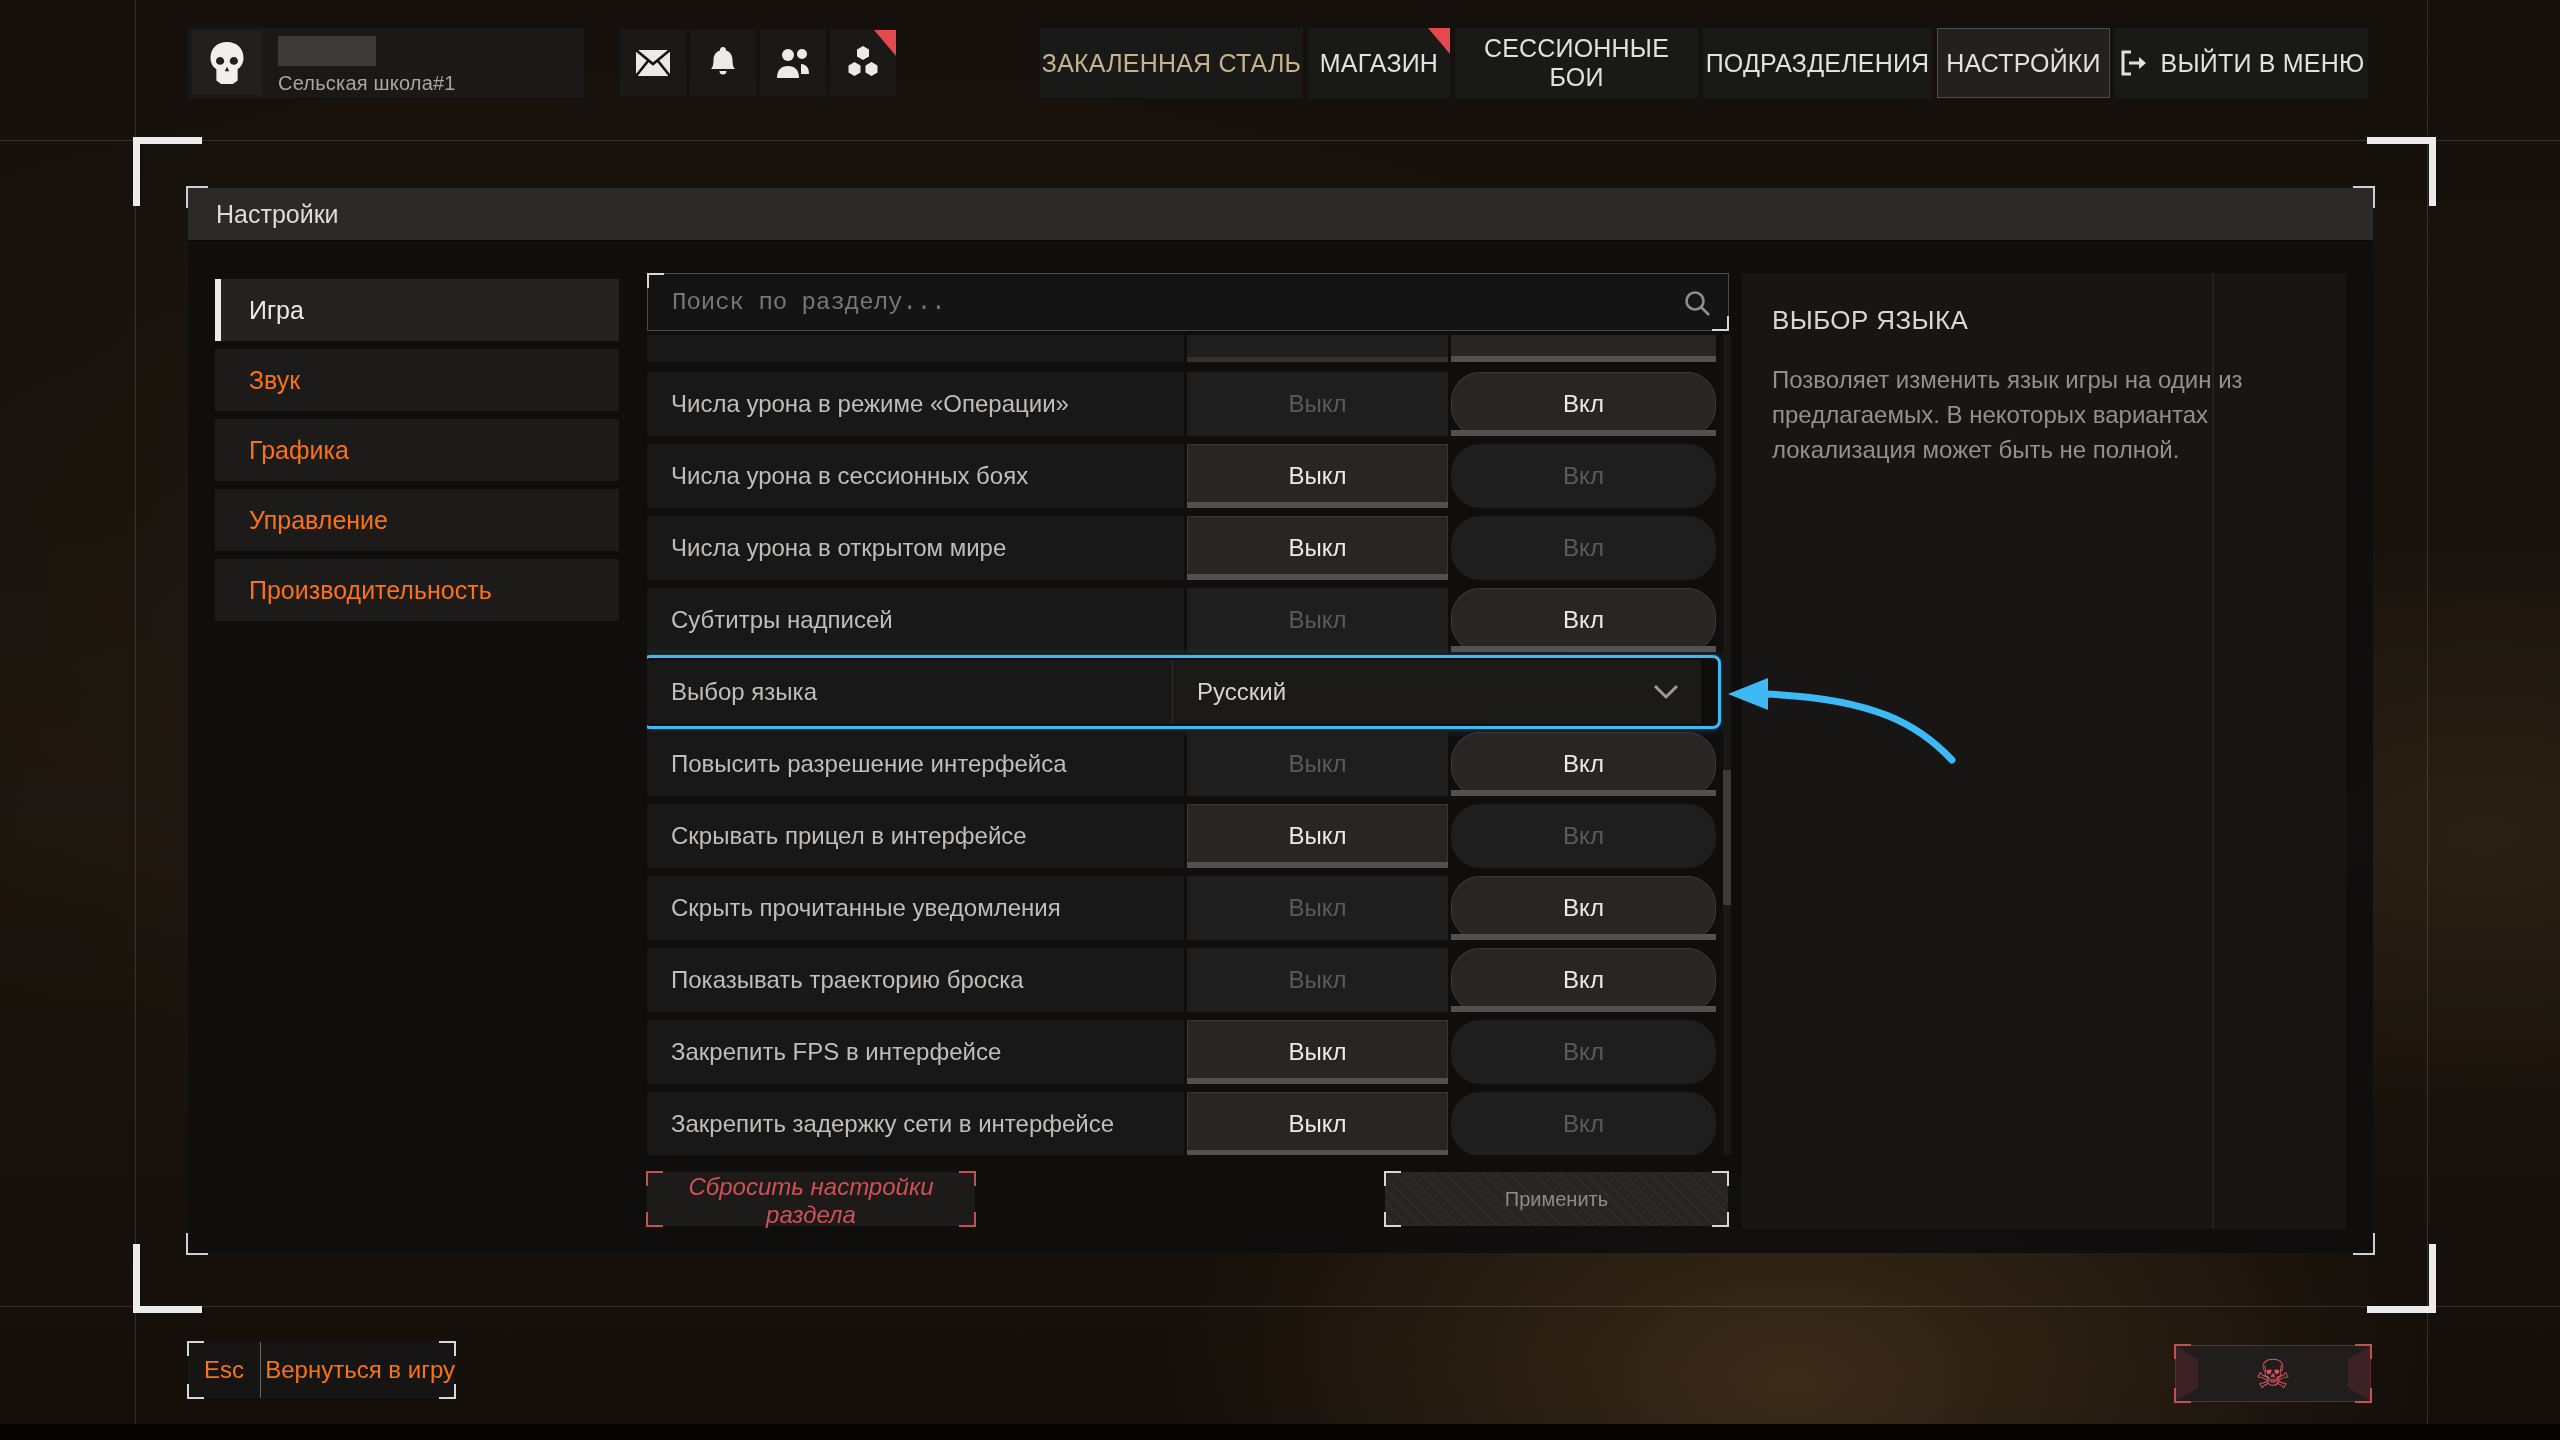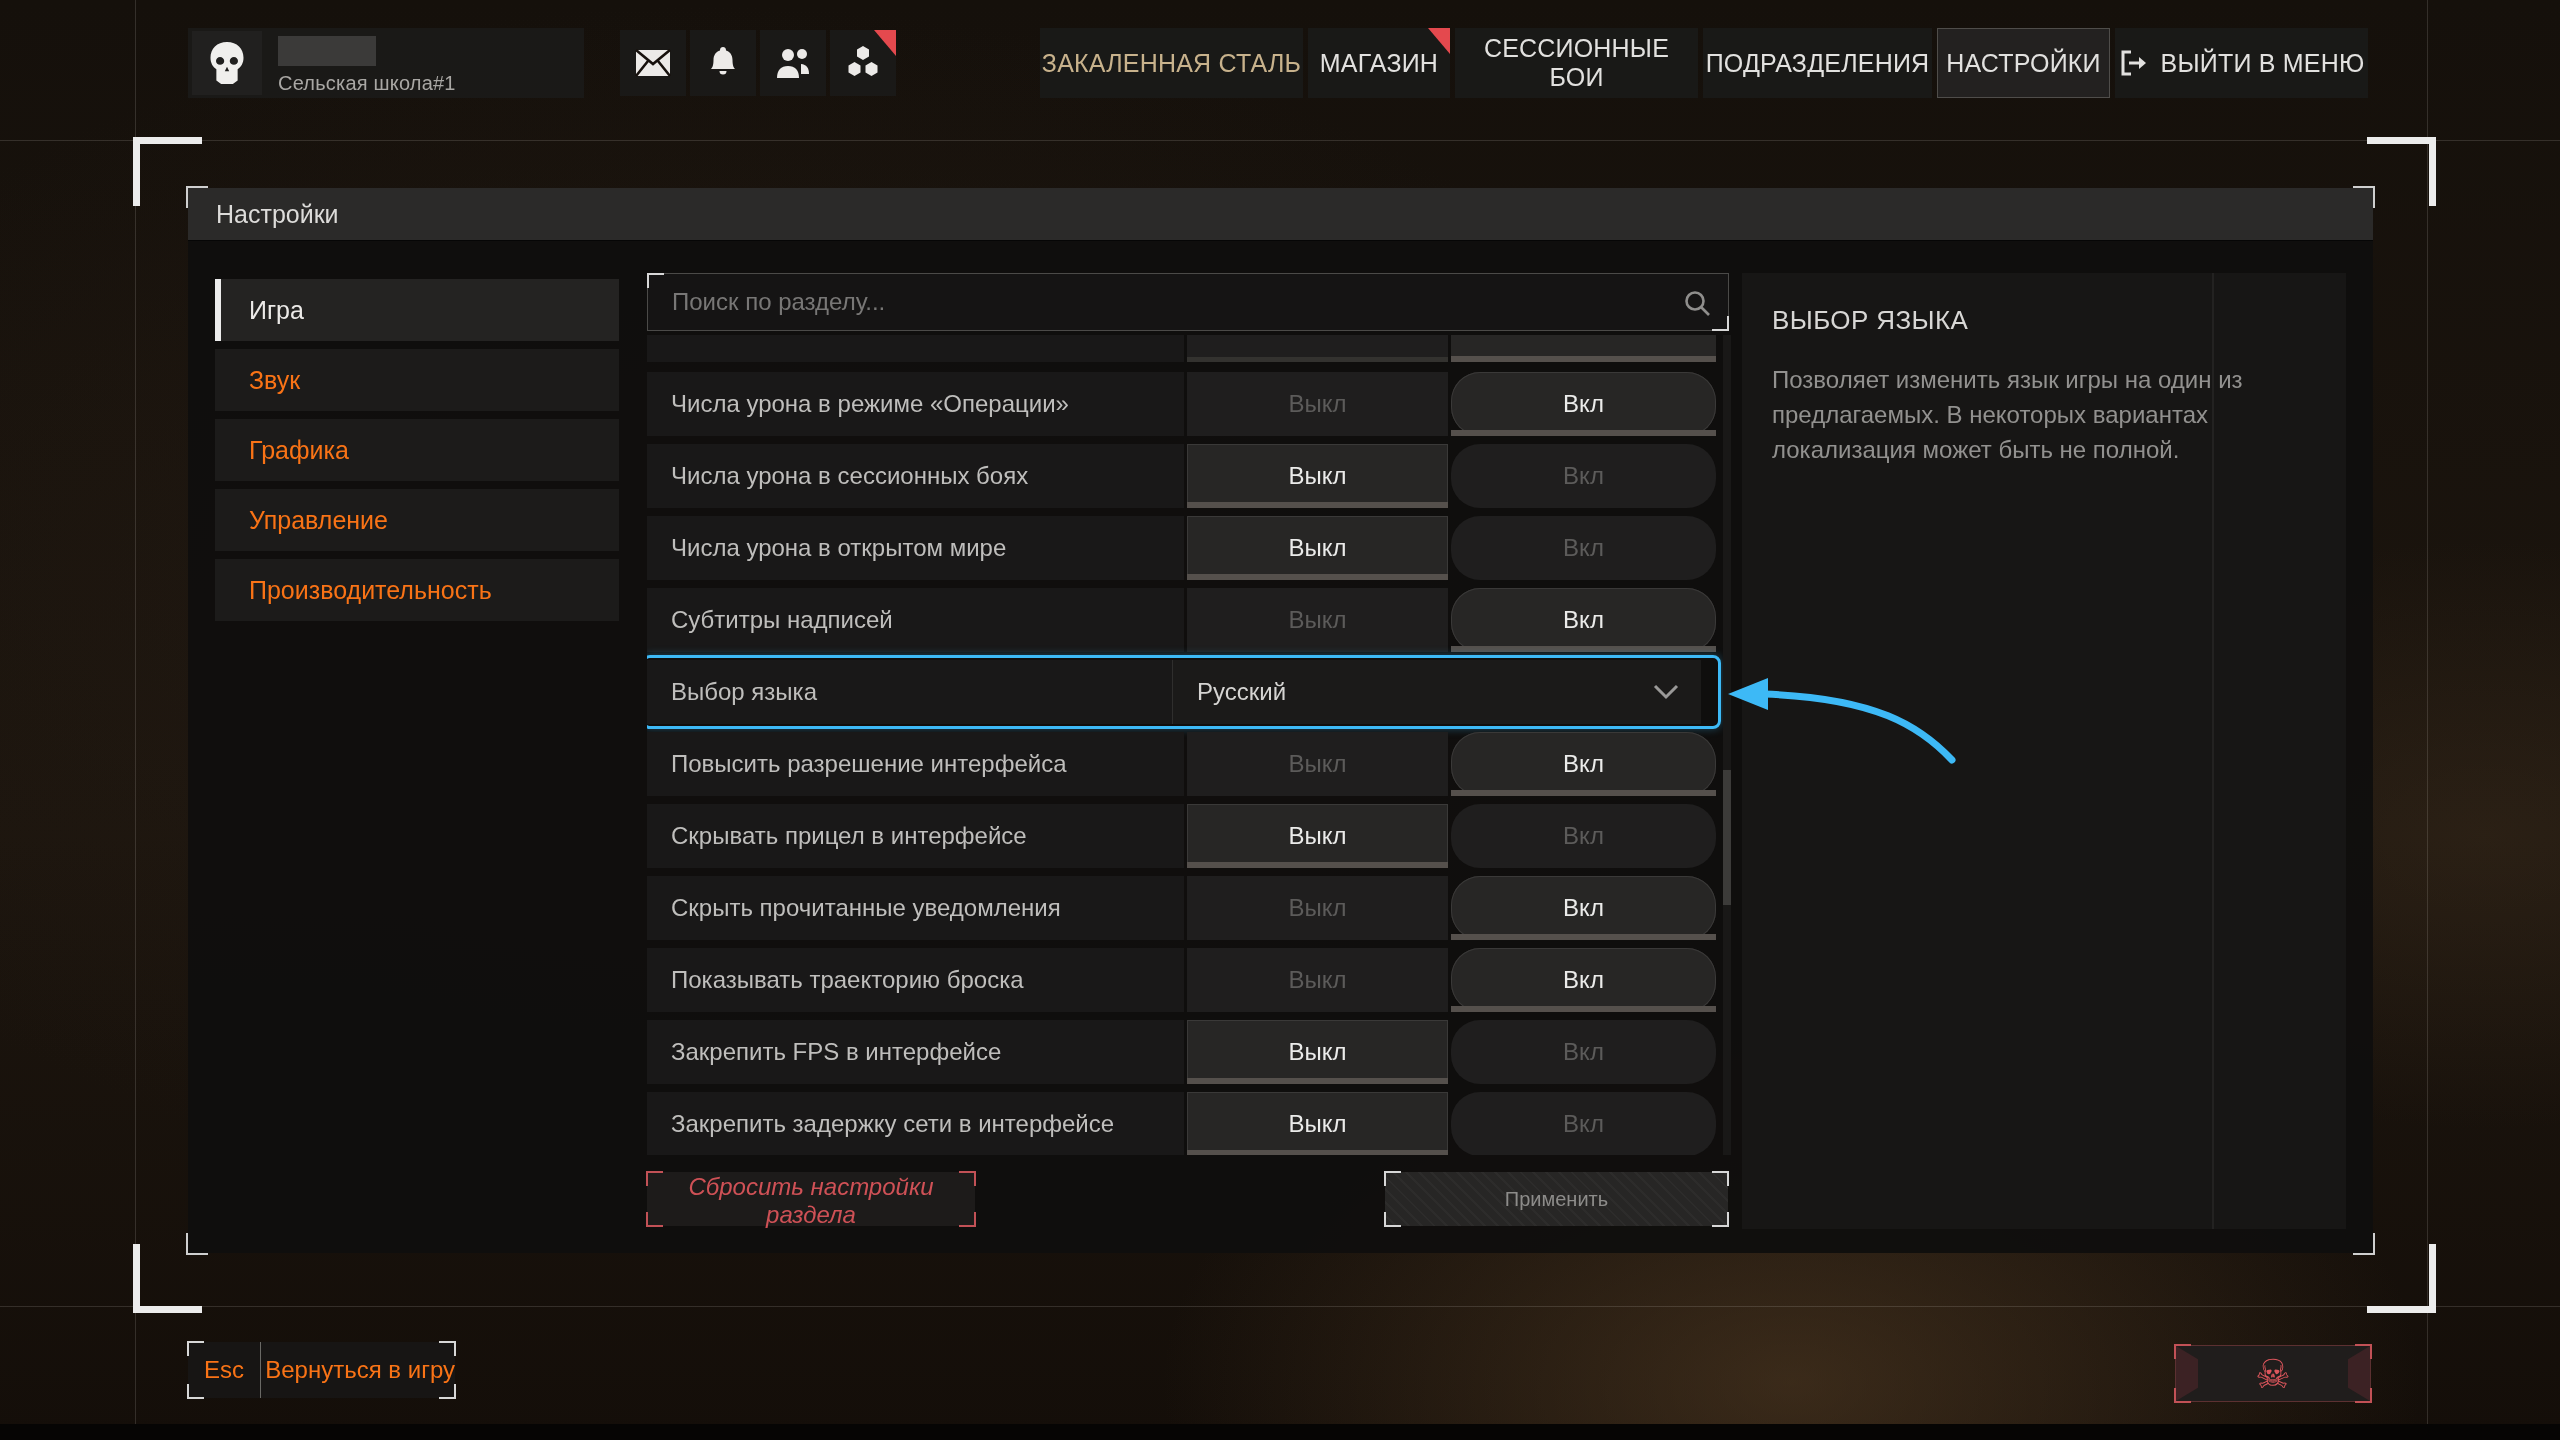--- a/index.html
+++ b/index.html
@@ -59,21 +59,21 @@
 
   .side{position:absolute;left:27px;top:91px;width:404px;}
   .sitem{position:relative;width:100%;height:62px;margin-bottom:8px;background:#1c1b1a;color:#f97316;
     font-size:25px;display:flex;align-items:center;padding:0 0 0 34px;box-sizing:border-box;text-align:left;}
   .sitem.active{background:#242322;color:#eceae8;}
   .sitem.active::before{content:"";position:absolute;left:0;top:0;width:6px;height:100%;background:#ececec;}
 
   .search{position:absolute;left:459px;top:85px;width:1082px;height:58px;background:#151414;
     border:1px solid #4b4a48;box-sizing:border-box;}
   .search input{position:absolute;inset:0;background:transparent;border:none;outline:none;
-    color:#c9c9c9;font-size:24px;padding:0 60px 0 24px;font-family:Liberation Sans, sans-serif;}
+    color:#c9c9c9;font-size:24px;padding:0 60px 0 24px;font-family:Liberation Mono, monospace;}
   .search input::placeholder{color:#787776;}
   .search .mag{position:absolute;right:16px;top:14px;}
 
   .listvp{position:absolute;left:459px;top:147px;width:1083px;height:820px;overflow:hidden;}
   .row{position:relative;width:1069px;height:64px;margin-bottom:8px;}
   .cell{position:absolute;top:0;height:64px;box-sizing:border-box;}
   .cell.label{left:0;width:537px;background:#191818;color:#bfbebc;font-size:24px;
     display:flex;align-items:center;padding-left:24px;}
   .cell.toggle{font-size:24px;color:#5c5b5a;background:#1f1e1e;display:flex;align-items:center;justify-content:center;padding:0;}
   .cell.toggle.off{left:540px;width:261px;}

